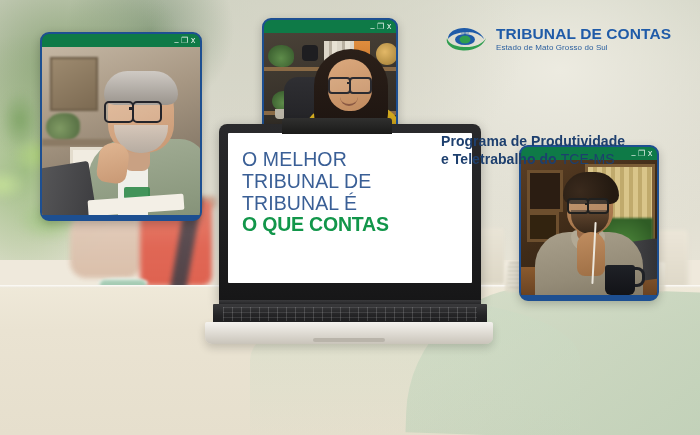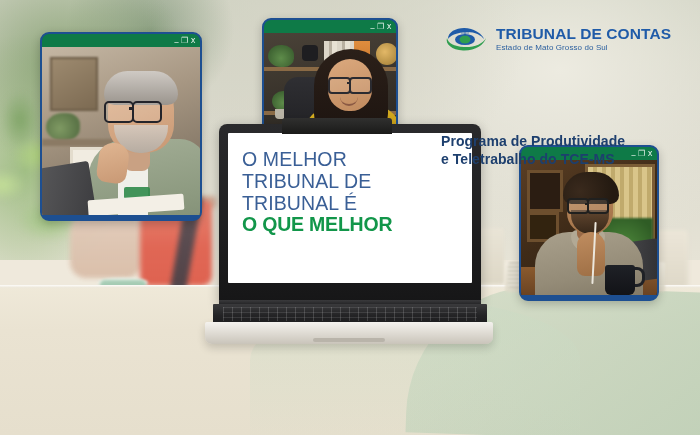--- a/index.html
+++ b/index.html
@@ -491,21 +491,21 @@
   .brand-sub {
     color: #2b5f9e; font-size: 8px; font-weight: 400; letter-spacing: 0.1px;
     line-height: 1.2; white-space: nowrap; margin-top: 1px;
   }
   .program {
     position: absolute; left: 441px; top: 88px; width: 250px;
     color: #1d3f6e; font-size: 14px; font-weight: 700; line-height: 1.3;
     letter-spacing: 0.05px;
     margin-top: 44px;
   }
-  .program .strong { font-weight: 700; }
+  .program .strong { font-weight: 400; }
 </style>
 </head>
 <body>
 
 <div id="stage">
 
   <div class="bg-layer">
     <div class="bg-wall"></div>
     <div class="bg-foliage"></div>
     <div class="bg-vase"></div>
@@ -617,21 +617,21 @@
     </div>
   </div>
 
   <div class="laptop">
     <div class="laptop-lid">
       <div class="laptop-screen">
         <div class="screen-text">
           <div class="st-line st-blue">O MELHOR</div>
           <div class="st-line st-blue">TRIBUNAL DE</div>
           <div class="st-line st-blue">TRIBUNAL É</div>
-          <div class="st-line st-green">O QUE MELHOR</div>
+          <div class="st-line st-green">O QUE CONTAS</div>
         </div>
       </div>
     </div>
     <div class="laptop-hinge"></div>
     <div class="laptop-keyboard-area"></div>
     <div class="keys"></div>
     <div class="laptop-base"></div>
     <div class="trackpad"></div>
   </div>
 

